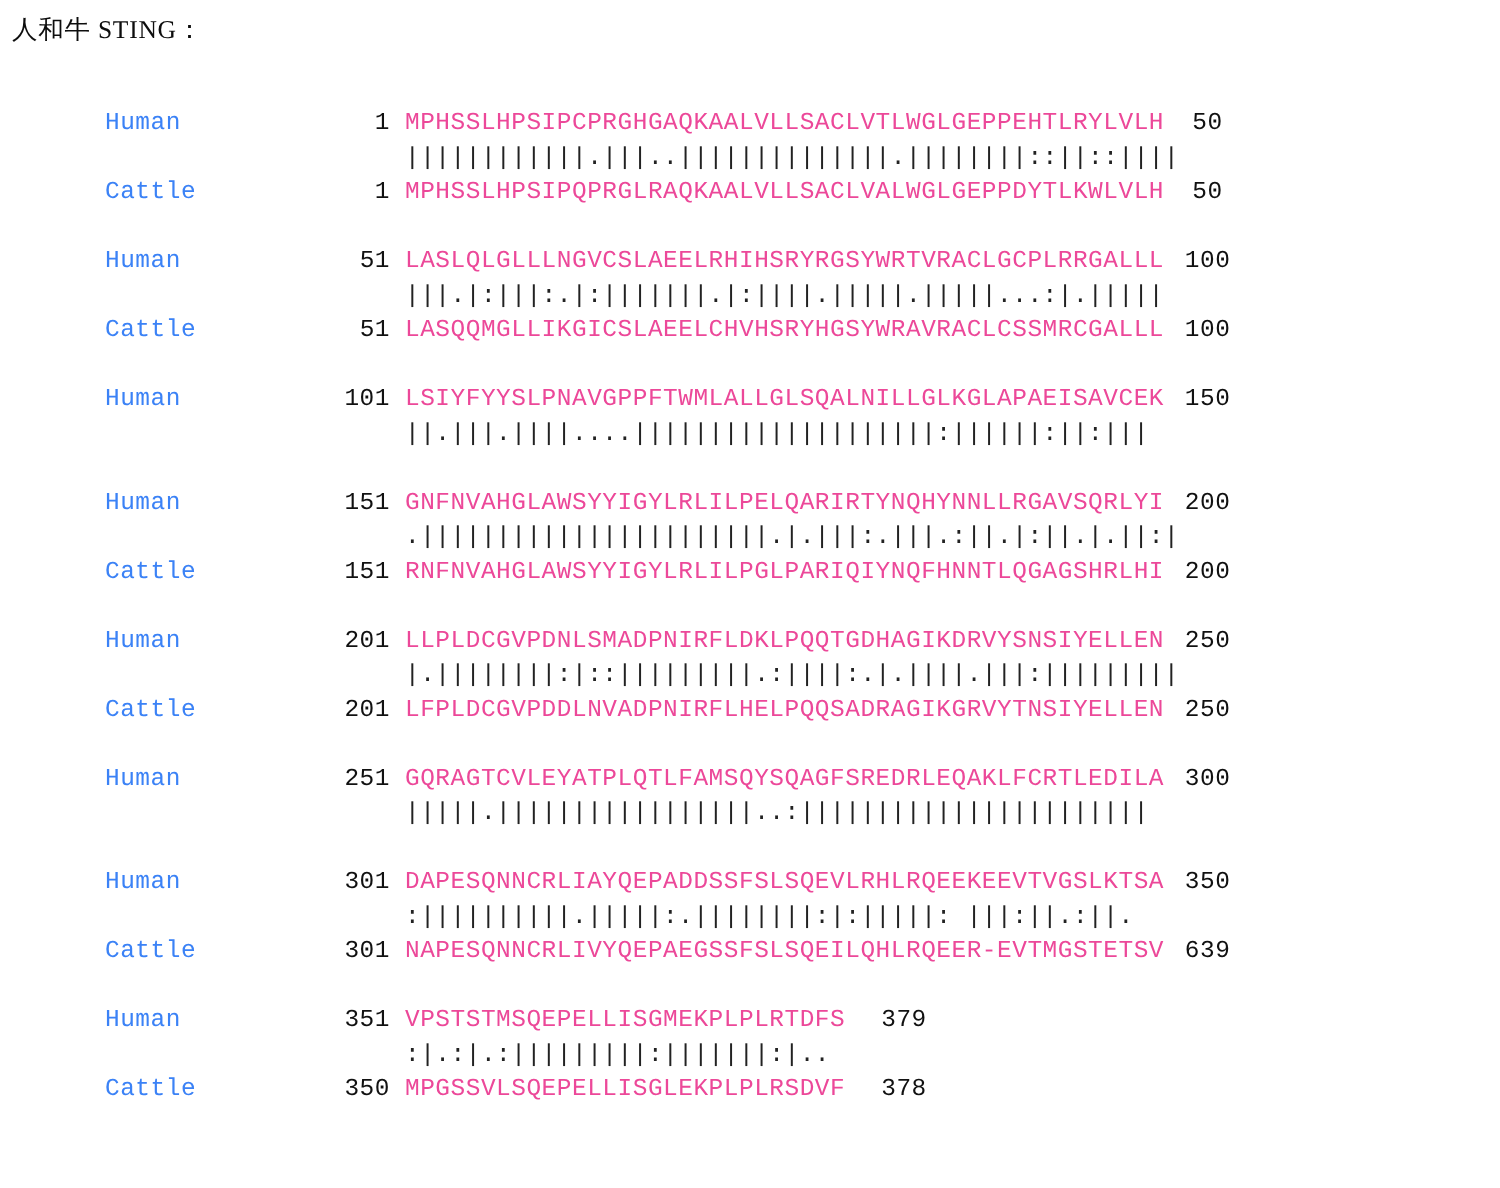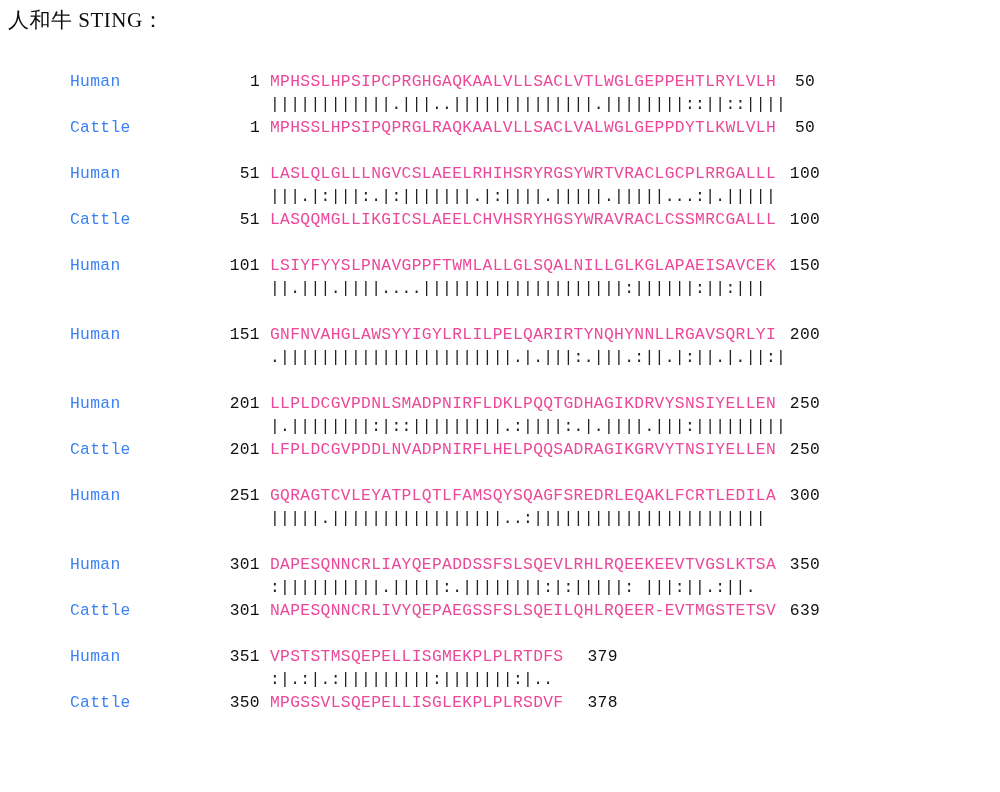--- a/index.html
+++ b/index.html
@@ -18,21 +18,21 @@
     position: relative;
     width: 1000px;
     height: 792px;
     background: #ffffff;
   }
   .doc-heading {
     position: absolute;
     left: 8px;
     top: 6px;
     font-family: "Liberation Serif", serif;
-    font-size: 21px;
+    font-size: 17px;
     line-height: 28px;
     letter-spacing: 0.5px;
     white-space: nowrap;
     color: #0d0d0d;
     text-align: center;
   }
   .alignment {
     position: absolute;
     left: 0;
     top: 70px;
@@ -109,20 +109,21 @@
     </div>
 
     <div class="align-block">
       <div class="align-row"><span class="lbl">Human</span><span class="startnum">101</span><span class="seq">LSIYFYYSLPNAVGPPFTWMLALLGLSQALNILLGLKGLAPAEISAVCEK</span><span class="endnum">150</span></div>
       <div class="align-row match-row"><span class="lbl"></span><span class="startnum"></span><span class="seq">||.|||.||||....||||||||||||||||||||:||||||:||:|||</span></div>
     </div>
 
     <div class="align-block">
       <div class="align-row"><span class="lbl">Human</span><span class="startnum">151</span><span class="seq">GNFNVAHGLAWSYYIGYLRLILPELQARIRTYNQHYNNLLRGAVSQRLYI</span><span class="endnum">200</span></div>
       <div class="align-row match-row"><span class="lbl"></span><span class="startnum"></span><span class="seq">.|||||||||||||||||||||||.|.|||:.|||.:||.|:||.|.||:|</span></div>
+      <div class="align-row"><span class="lbl">Cattle</span><span class="startnum">151</span><span class="seq">RNFNVAHGLAWSYYIGYLRLILPGLPARIQIYNQFHNNTLQGAGSHRLHI</span><span class="endnum">200</span></div>
     </div>
 
     <div class="align-block">
       <div class="align-row"><span class="lbl">Human</span><span class="startnum">201</span><span class="seq">LLPLDCGVPDNLSMADPNIRFLDKLPQQTGDHAGIKDRVYSNSIYELLEN</span><span class="endnum">250</span></div>
       <div class="align-row match-row"><span class="lbl"></span><span class="startnum"></span><span class="seq">|.||||||||:|::|||||||||.:||||:.|.||||.|||:|||||||||</span></div>
       <div class="align-row"><span class="lbl">Cattle</span><span class="startnum">201</span><span class="seq">LFPLDCGVPDDLNVADPNIRFLHELPQQSADRAGIKGRVYTNSIYELLEN</span><span class="endnum">250</span></div>
     </div>
 
     <div class="align-block">
       <div class="align-row"><span class="lbl">Human</span><span class="startnum">251</span><span class="seq">GQRAGTCVLEYATPLQTLFAMSQYSQAGFSREDRLEQAKLFCRTLEDILA</span><span class="endnum">300</span></div>

